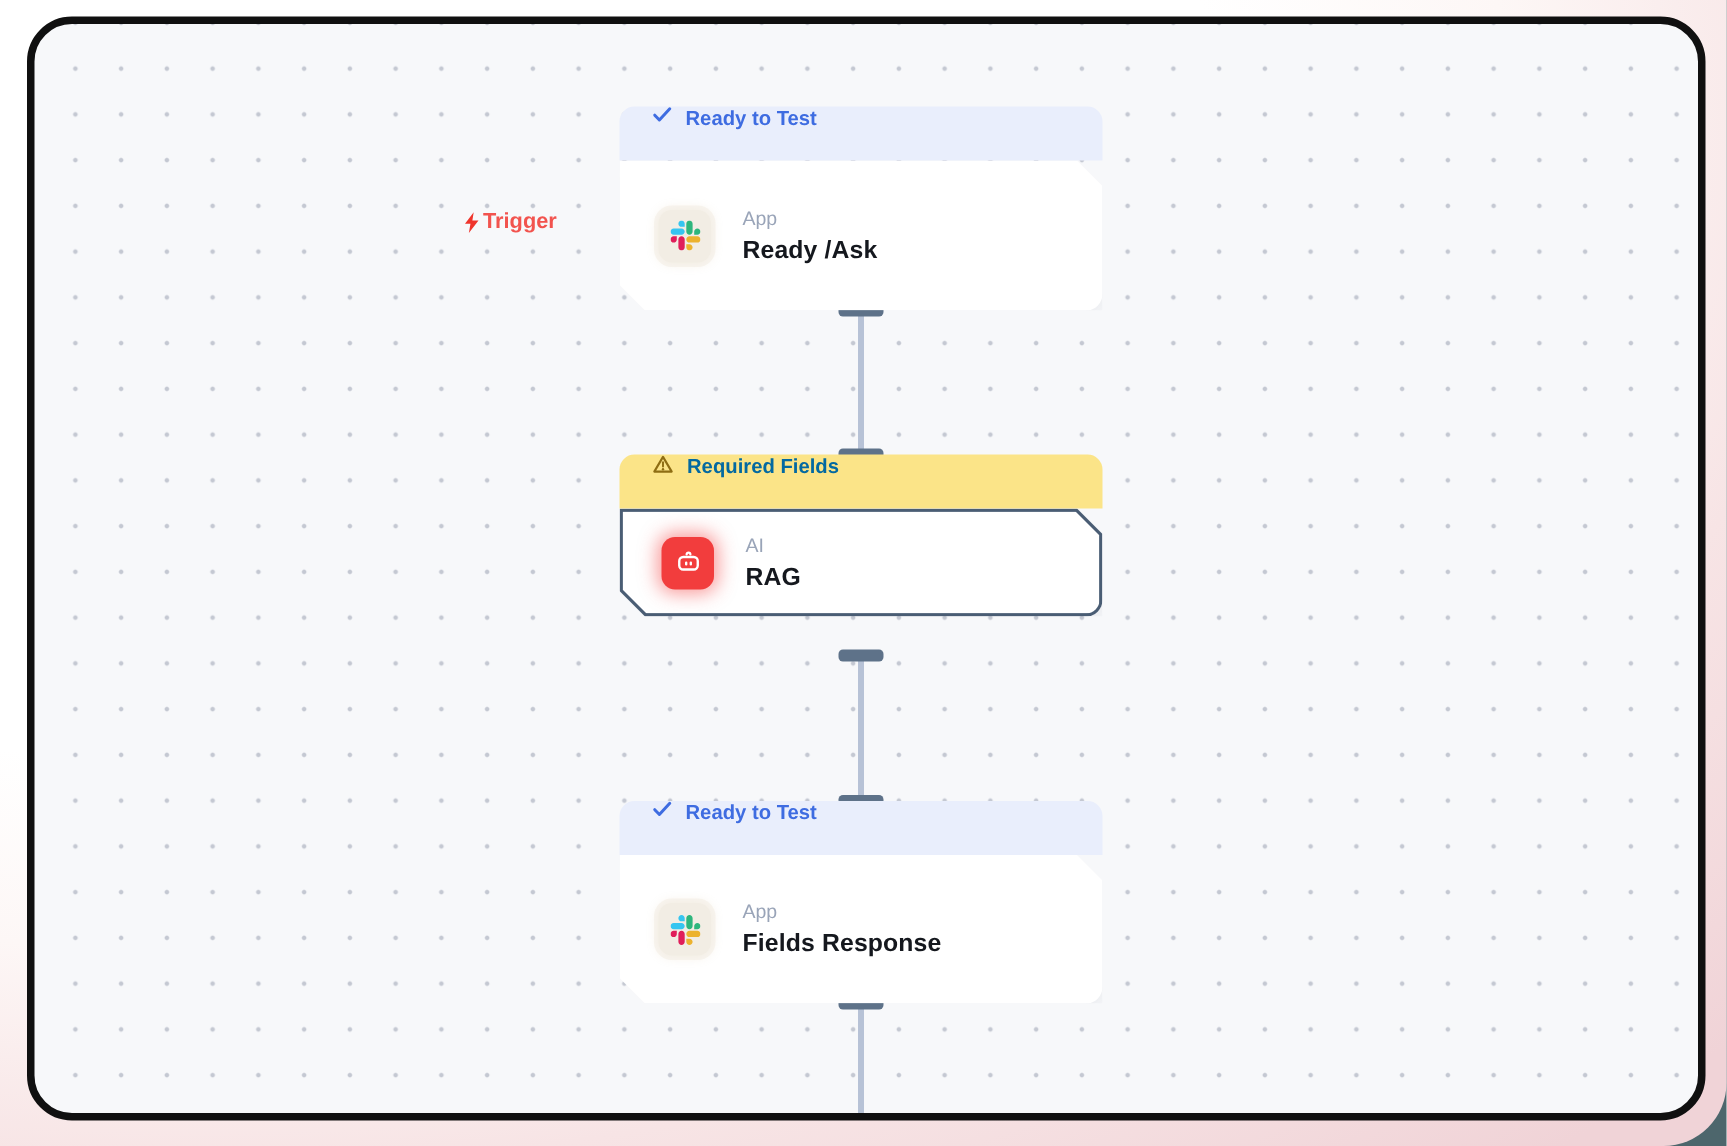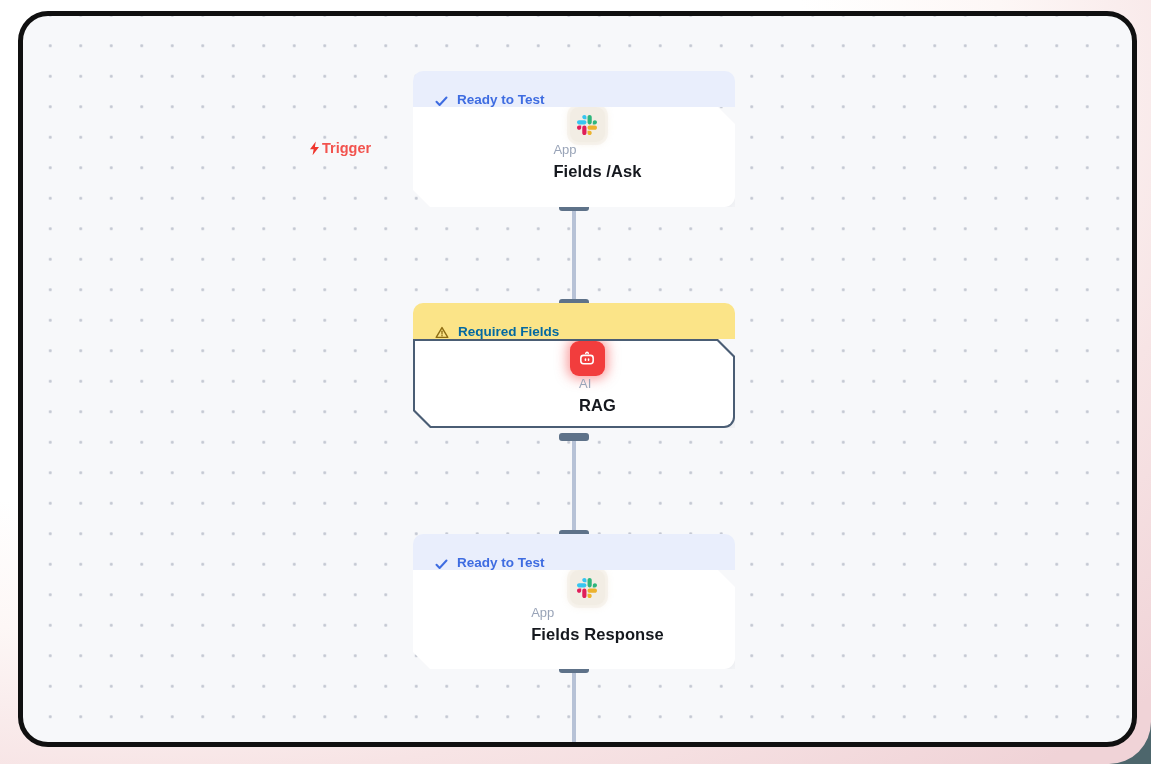--- a/index.html
+++ b/index.html
@@ -28,38 +28,37 @@
   }
 
   
   .trigger { position:absolute; left:285px; top:124px; display:flex; align-items:center; gap:1px;
     color:#f2534e; font-size:14.5px; font-weight:700; }
   .trigger svg { display:block; }
 
   
   .node { position:absolute; left:390px; width:322px; }
   .badge {
-    height:36px; display:flex; align-items:flex-end; gap:9px; padding:0 16px 0 22px;
+    height:36px; display:flex; align-items:flex-start; gap:9px; padding:0 16px 0 22px;
     border-radius:10px 10px 0 0; font-size:13.5px; font-weight:700;
   }
   .badge-blue   { background:#e9eefc; color:#3e6ce1; }
   .badge-yellow { background:#fbe488; color:#0369a1; }
 
   .card-shape {
     clip-path: polygon(0 0, calc(100% - 17px) 0, 100% 17px, 100% 100%, 17px 100%, 0 calc(100% - 17px));
     border-radius: 0 0 11px 0;
   }
   .card {
     position:relative; background:#ffffff; height:100px;
     display:flex; align-items:center; padding-left:26px;
     filter: drop-shadow(0 3px 7px rgba(90,100,120,0.10));
-    flex-direction: column;
   }
   .card-outline { background:#4a5d74; padding:2px; filter: drop-shadow(0 3px 7px rgba(90,100,120,0.12)); }
-  .card-outline .card { height:85px; filter:none;
+  .card-outline .card { height:68px; filter:none;
     clip-path: polygon(0 0, calc(100% - 16px) 0, 100% 16px, 100% 100%, 16px 100%, 0 calc(100% - 16px));
     border-radius: 0 0 9px 0; }
 
   .app-icon {
     width:35px; height:35px; border-radius:9px; flex:0 0 auto;
     display:flex; align-items:center; justify-content:center;
   }
   .icon-slack { background:#f2ede4; box-shadow:0 0 0 3px rgba(242,237,228,0.55), 0 0 8px rgba(210,180,130,0.30); }
   .icon-rag   { background:#f23d3d; box-shadow:0 0 12px 3px rgba(243,62,62,0.50); }
 
@@ -109,21 +108,21 @@
         <div class="app-icon icon-slack">
           <svg width="20" height="20" viewBox="0 0 122.8 122.8">
             <path fill="#E01E5A" d="M25.8 77.6c0 7.1-5.8 12.9-12.9 12.9S0 84.7 0 77.6s5.8-12.9 12.9-12.9h12.9v12.9zM32.3 77.6c0-7.1 5.8-12.9 12.9-12.9s12.9 5.8 12.9 12.9v32.3c0 7.1-5.8 12.9-12.9 12.9s-12.9-5.8-12.9-12.9V77.6z"></path>
             <path fill="#36C5F0" d="M45.2 25.8c-7.1 0-12.9-5.8-12.9-12.9S38.1 0 45.2 0s12.9 5.8 12.9 12.9v12.9H45.2zM45.2 32.3c7.1 0 12.9 5.8 12.9 12.9s-5.8 12.9-12.9 12.9H12.9C5.8 58.1 0 52.3 0 45.2s5.8-12.9 12.9-12.9h32.3z"></path>
             <path fill="#2EB67D" d="M97 45.2c0-7.1 5.8-12.9 12.9-12.9s12.9 5.8 12.9 12.9-5.8 12.9-12.9 12.9H97V45.2zM90.5 45.2c0 7.1-5.8 12.9-12.9 12.9s-12.9-5.8-12.9-12.9V12.9C64.7 5.8 70.5 0 77.6 0s12.9 5.8 12.9 12.9v32.3z"></path>
             <path fill="#ECB22E" d="M77.6 97c7.1 0 12.9 5.8 12.9 12.9s-5.8 12.9-12.9 12.9-12.9-5.8-12.9-12.9V97h12.9zM77.6 90.5c-7.1 0-12.9-5.8-12.9-12.9s5.8-12.9 12.9-12.9h32.3c7.1 0 12.9 5.8 12.9 12.9s-5.8 12.9-12.9 12.9H77.6z"></path>
           </svg>
         </div>
         <div class="node-texts">
           <div class="node-category">App</div>
-          <div class="node-title">Fields /Ask</div>
+          <div class="node-title">Ready /Ask</div>
         </div>
       </div>
     </div>
 
     <div class="node" style="top:287px;">
       <div class="badge badge-yellow">
         <svg width="14" height="13" viewBox="0 0 14 13" fill="none">
           <path d="M7 1.6 L12.8 11.4 H1.2 Z" stroke="#8e6d13" stroke-width="1.4" stroke-linejoin="round"></path>
           <path d="M7 5.2 V8" stroke="#8e6d13" stroke-width="1.3" stroke-linecap="round"></path>
           <circle cx="7" cy="9.8" r="0.8" fill="#8e6d13"></circle>

